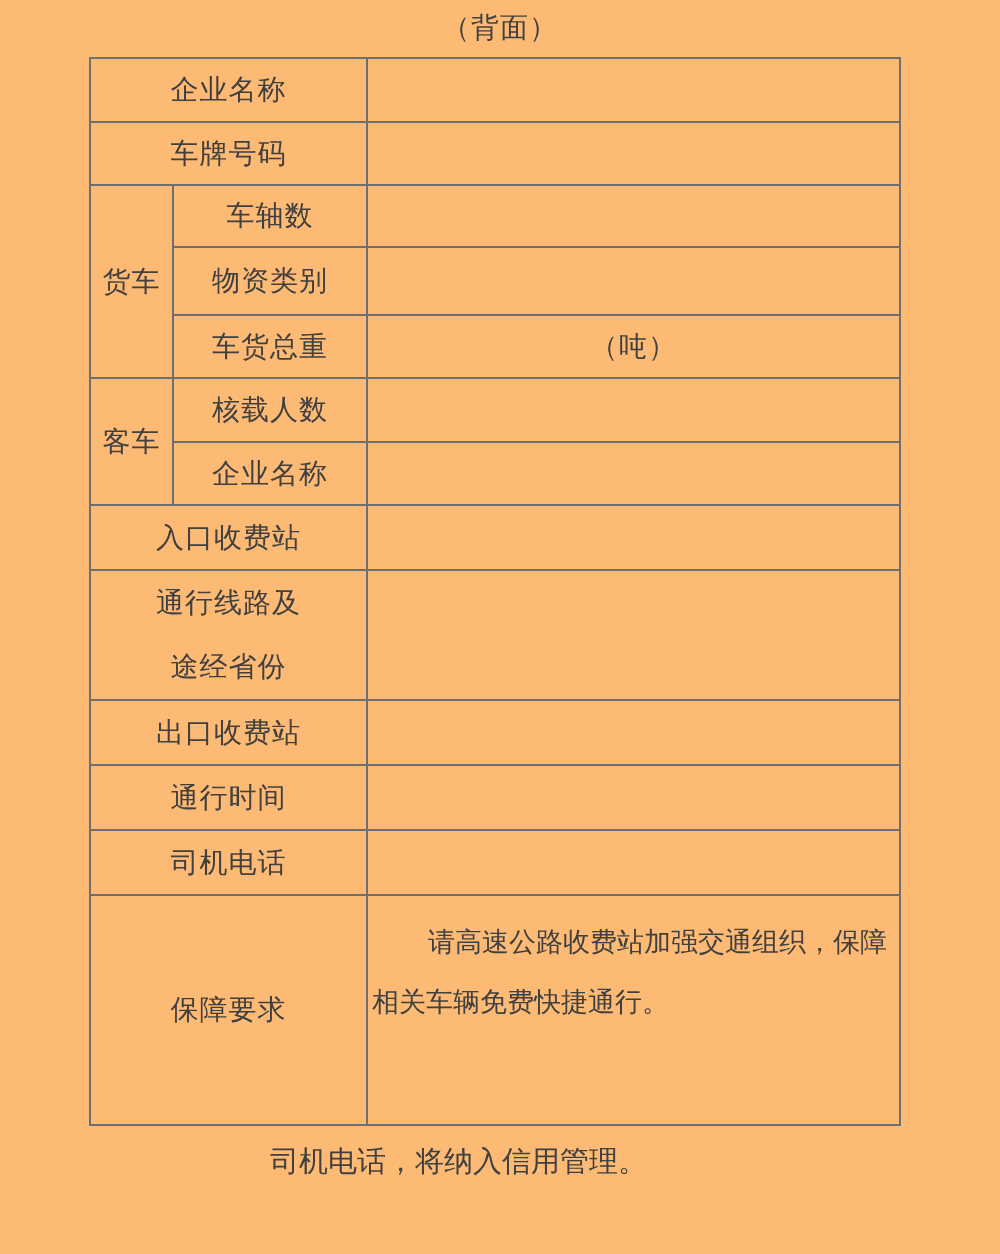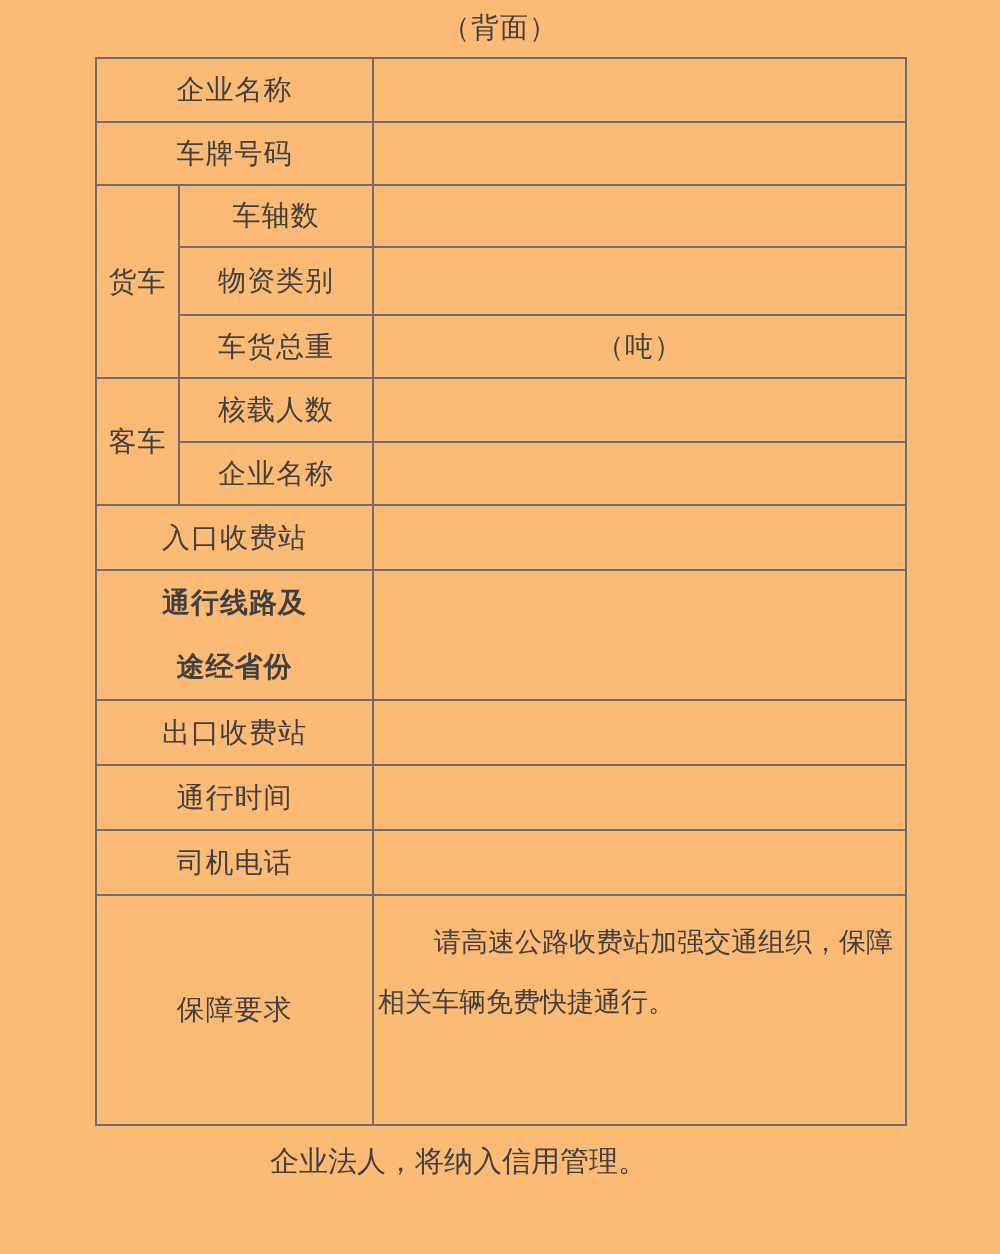--- a/index.html
+++ b/index.html
@@ -23,21 +23,21 @@
     width: 100%;
     height: 44px;
     line-height: 44px;
     text-align: center;
     font-size: 28px;
     letter-spacing: 1px;
   }
   table.form-table {
     position: absolute;
     top: 57px;
-    left: 95px;
+    left: 89px;
     width: 810px;
     border-collapse: collapse;
     table-layout: fixed;
   }
   .col-group   { width: 83px;  }
   .col-sublbl  { width: 194px; }
   .col-value   { width: 533px; }
   td {
     border: 2px solid #6f6f6f;
     font-size: 28px;
@@ -70,21 +70,21 @@
   .note-line2 { margin-left: 270px; line-height: 54px; }
   
   tr.r-company   { height: 64px; }
   tr.r-plate     { height: 63px; padding-left: 16px; }
   tr.r-axles     { height: 62px; }
   tr.r-material  { height: 68px; }
   tr.r-weight    { height: 63px; margin-left: 31px; }
   tr.r-capacity  { height: 64px; }
   tr.r-transfer  { height: 63px; }
   tr.r-entry     { height: 65px; }
-  tr.r-route     { height: 128px; font-weight: bold; }
+  tr.r-route     { height: 128px; }
   tr.r-exit      { height: 65px; border-radius: 25px; }
   tr.r-time      { height: 65px; }
   tr.r-phone     { height: 65px; }
   tr.r-guarantee { height: 230px; }
 </style>
 </head>
 <body>
 
 <div class="page">
 
@@ -151,16 +151,16 @@
         <td class="value"></td>
       </tr>
       <tr class="r-guarantee">
         <td colspan="2" class="label">保障要求</td>
         <td class="guarantee-value">请高速公路收费站加强交通组织，保障相关车辆免费快捷通行。</td>
       </tr>
     </tbody>
   </table>
 
   <div class="note">
-    <div class="note-line2">企业法人，将纳入信用管理。</div>
+    <div class="note-line2">司机电话，将纳入信用管理。</div>
   </div>
 
 </div>
 
 </body></html>

